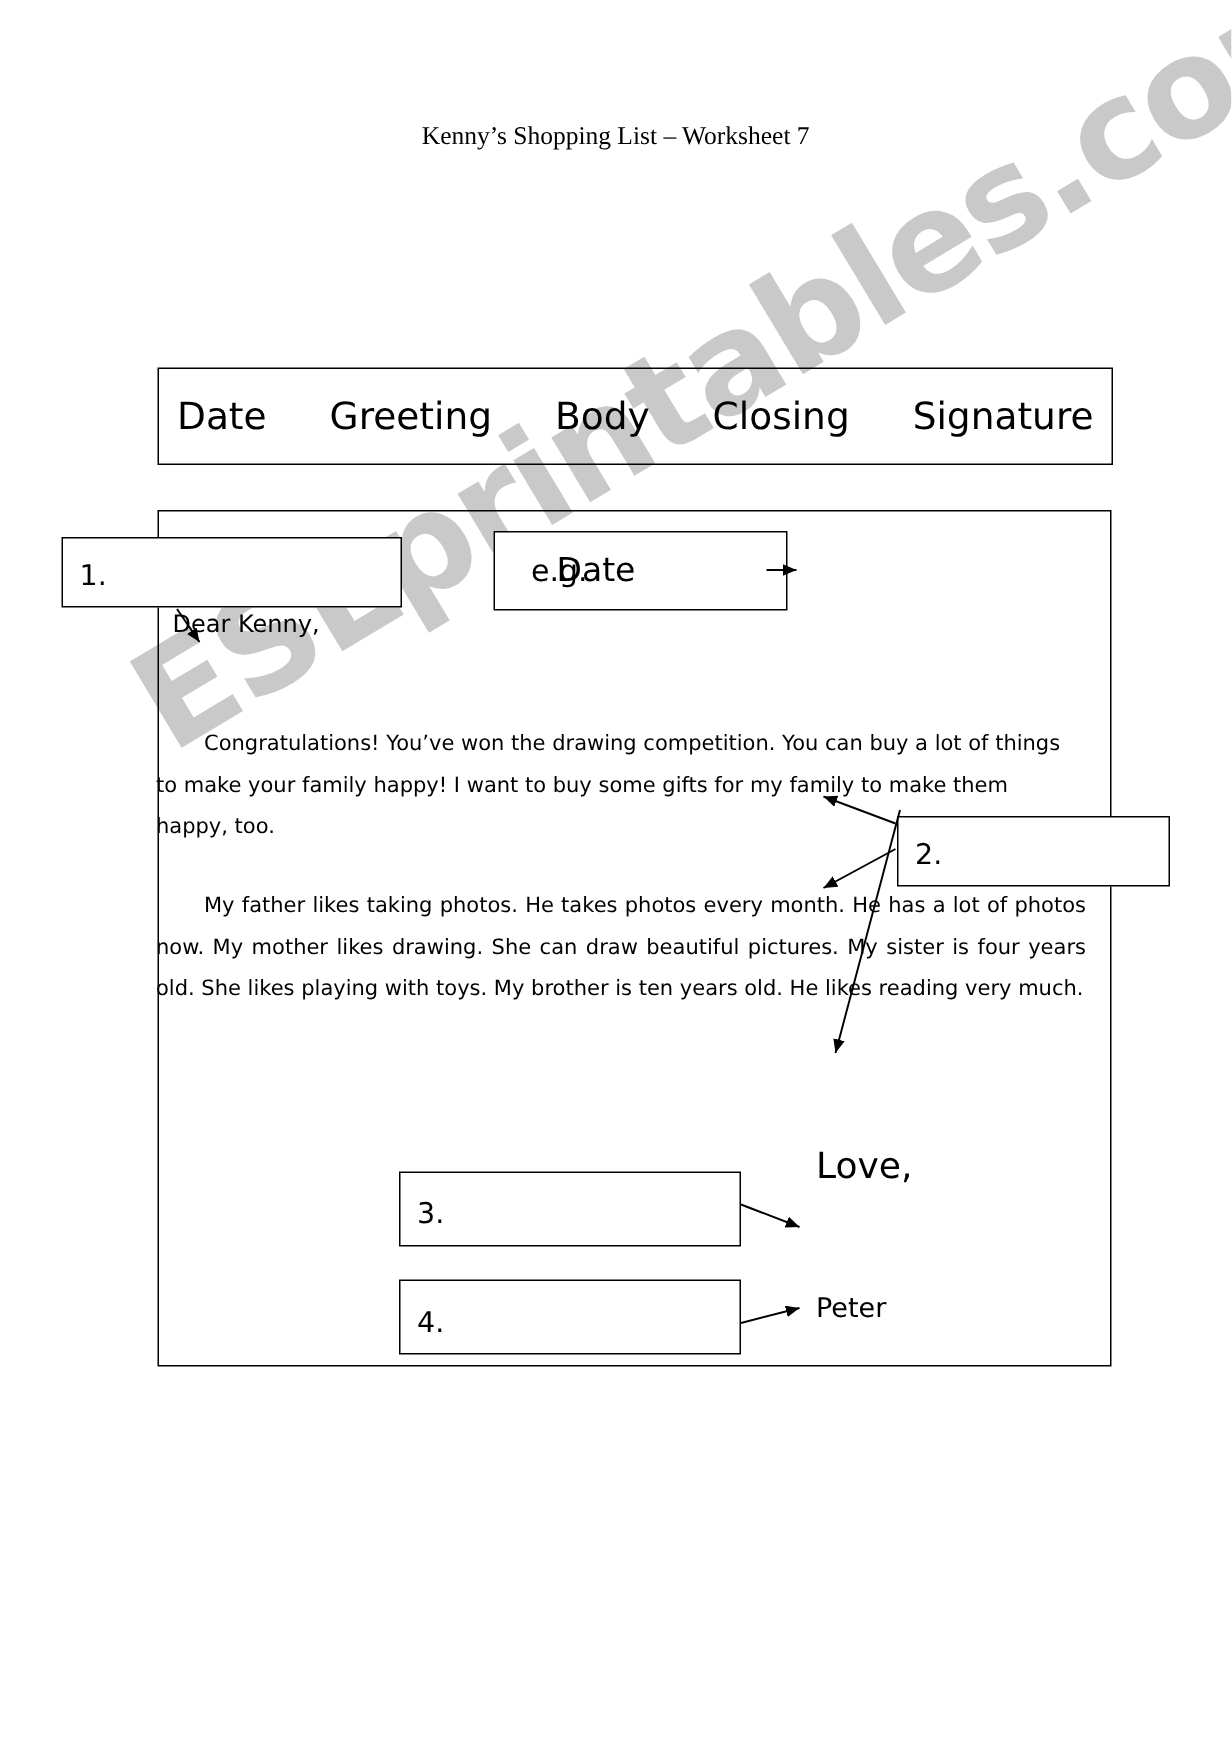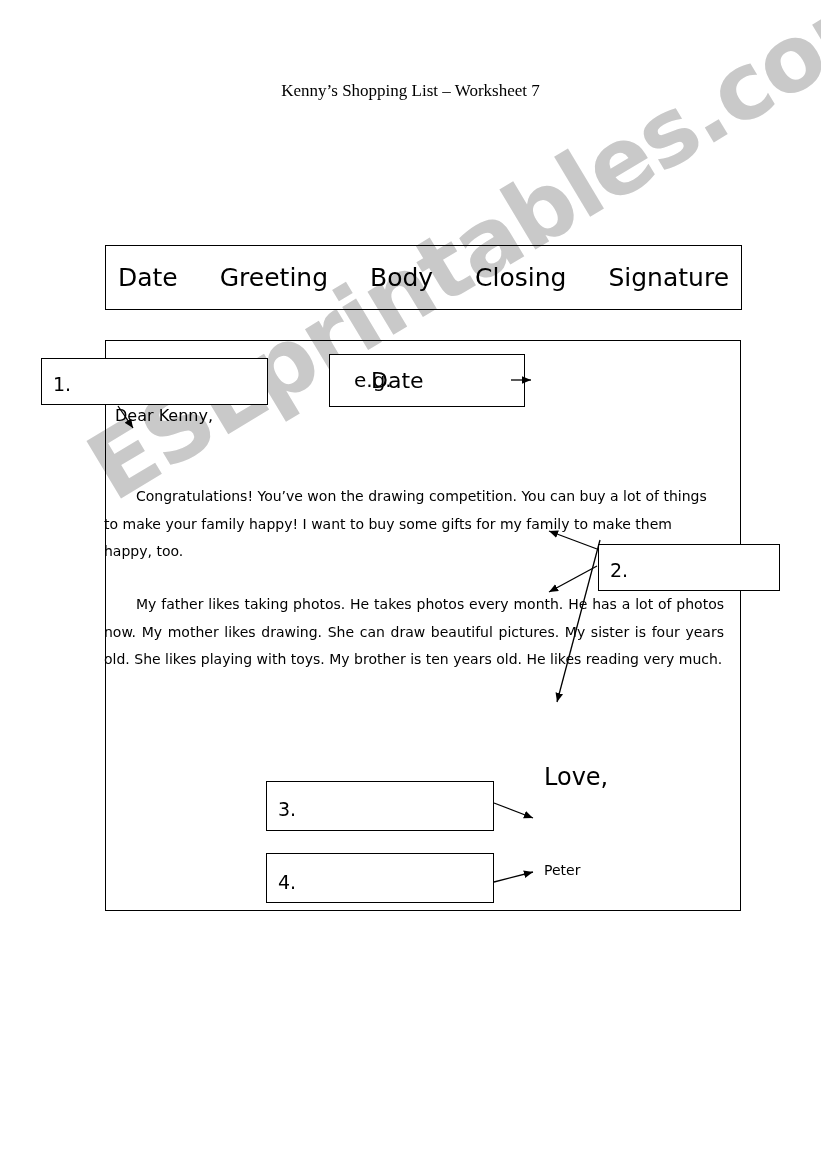--- a/index.html
+++ b/index.html
@@ -180,21 +180,21 @@
   #para3 { top: 727px; }
 
   .closing {
     left: 544px;
     top: 763px;
     font-size: 24px;
   }
   .signature {
     left: 544px;
     top: 862px;
-    font-size: 14px;
+    font-size: 18px;
   }
 
   
   #arrows {
     position: absolute;
     left: 0;
     top: 0;
     width: 821px;
     height: 1169px;
     z-index: 5;

